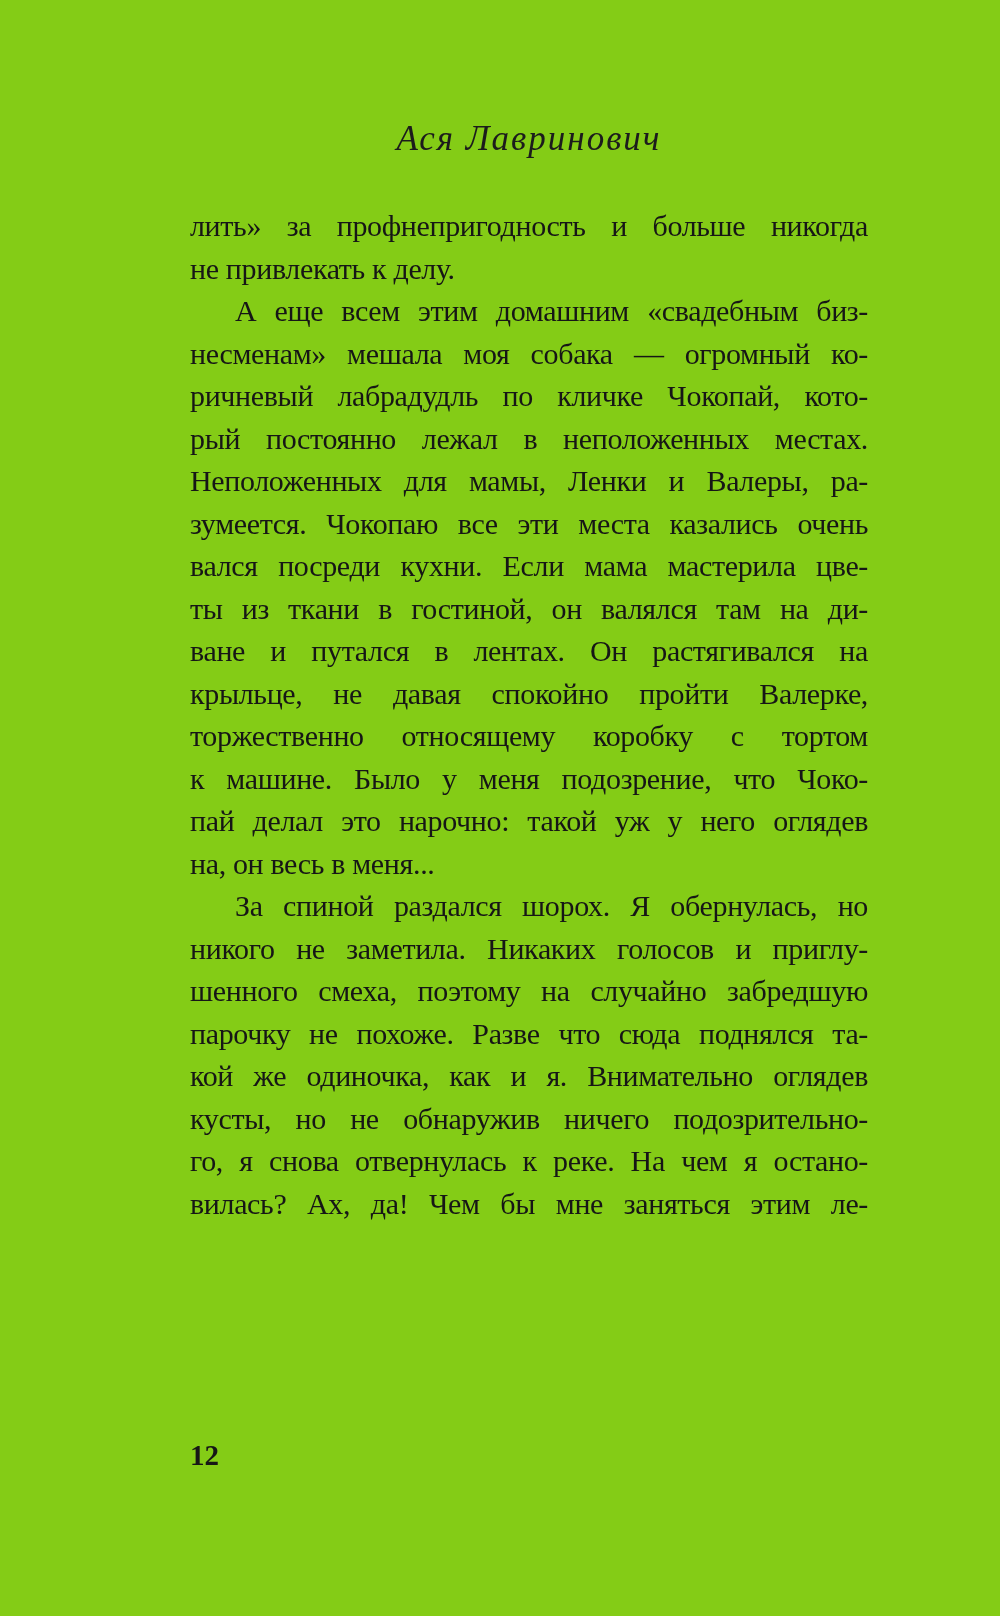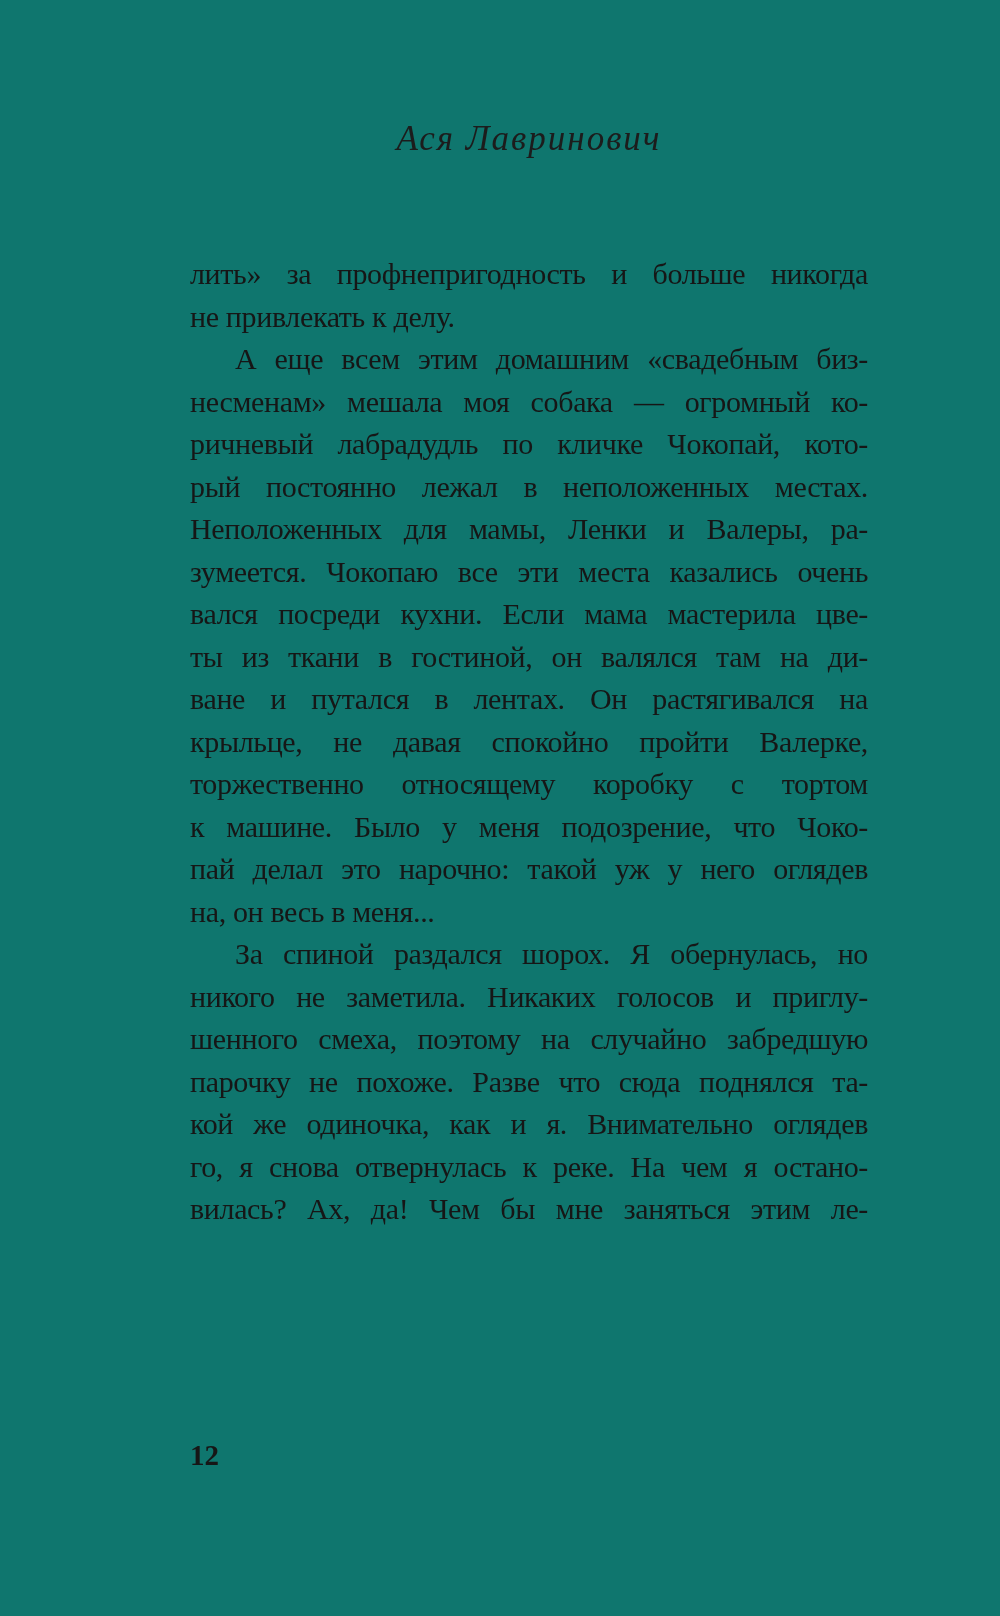--- a/index.html
+++ b/index.html
@@ -4,21 +4,21 @@
 <style>
   html, body {
     margin: 0;
     padding: 0;
     background: #ffffff;
   }
   .sheet {
     position: relative;
     width: 1000px;
     height: 1616px;
-    background: #0f766e;
+    background: #84cc16;
     color: #161616;
     font-family: "Liberation Serif", serif;
     overflow: hidden;
   }
   .running-header {
     position: absolute;
     left: 190px;
     top: 116px;
     width: 678px;
     text-align: center;
@@ -27,21 +27,20 @@
     font-size: 35px;
     line-height: 46px;
     letter-spacing: 2px;
     color: #1c1c1c;
   }
   .body-text {
     position: absolute;
     left: 190px;
     top: 205px;
     width: 678px;
-    margin-top: 48px;
   }
   .para {
     margin: 0;
     padding: 0;
   }
   .line {
     height: 42.5px;
     line-height: 42.5px;
     font-size: 30px;
     letter-spacing: -0.35px;
@@ -96,20 +95,21 @@
       <div class="line">пай делал это нарочно: такой уж у него оглядев</div>
       <div class="line par-end">на, он весь в меня...</div>
     </div>
 
     <div class="para">
       <div class="line par-start">За спиной раздался шорох. Я обернулась, но</div>
       <div class="line">никого не заметила. Никаких голосов и приглу-</div>
       <div class="line">шенного смеха, поэтому на случайно забредшую</div>
       <div class="line">парочку не похоже. Разве что сюда поднялся та-</div>
       <div class="line">кой же одиночка, как и я. Внимательно оглядев</div>
+      <div class="line">кусты, но не обнаружив ничего подозрительно-</div>
       <div class="line">го, я снова отвернулась к реке. На чем я остано-</div>
       <div class="line">вилась? Ах, да! Чем бы мне заняться этим ле-</div>
     </div>
 
   </div>
 
   <div class="folio">12</div>
 
 </div>
 

